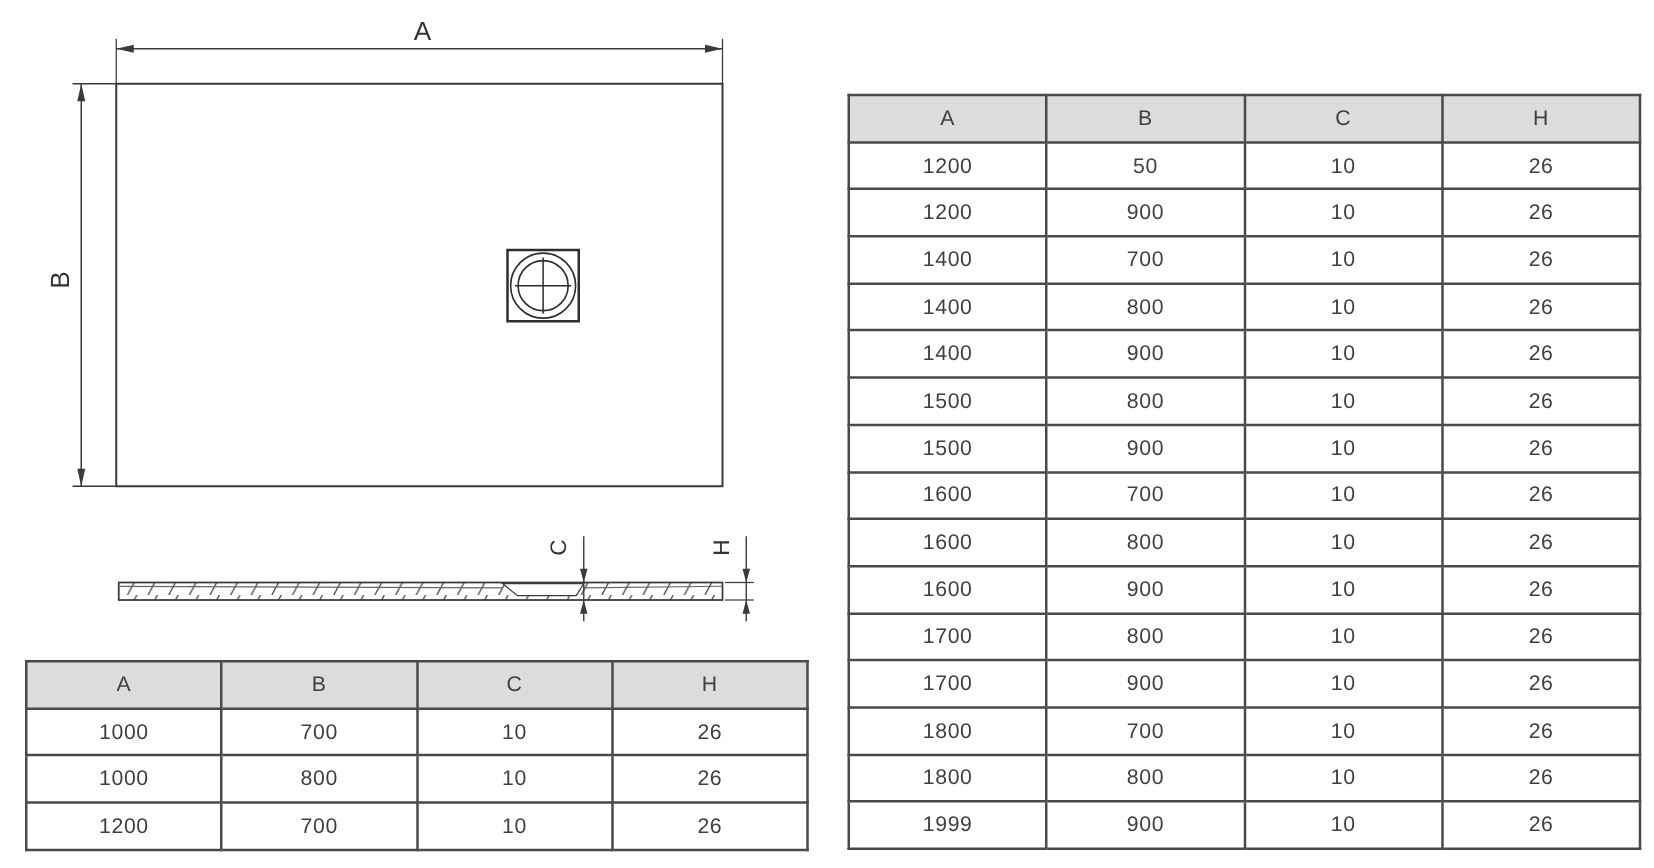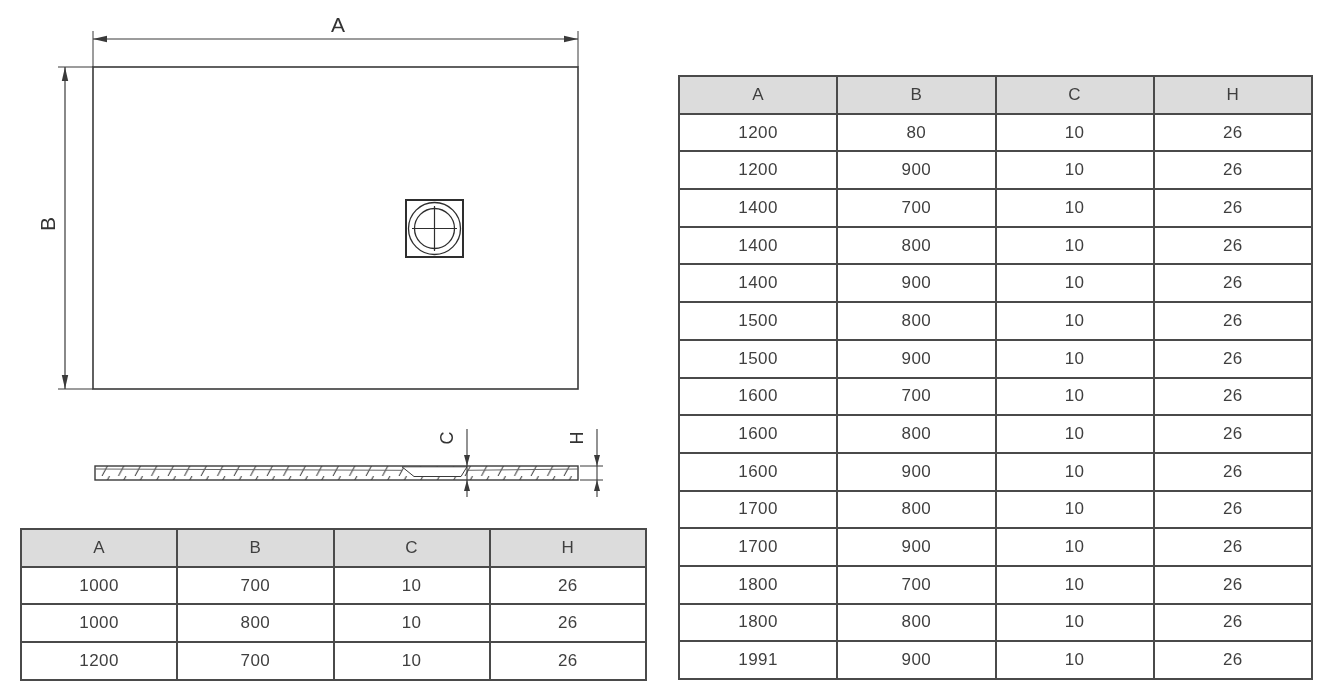--- a/index.html
+++ b/index.html
@@ -144,21 +144,21 @@
         <tr>
           <th>A</th>
           <th>B</th>
           <th>C</th>
           <th>H</th>
         </tr>
       </thead>
       <tbody>
           <tr>
             <td>1200</td>
-            <td>80</td>
+            <td>50</td>
             <td>10</td>
             <td>26</td>
           </tr>
           <tr>
             <td>1200</td>
             <td>900</td>
             <td>10</td>
             <td>26</td>
           </tr>
           <tr>
@@ -227,21 +227,21 @@
             <td>10</td>
             <td>26</td>
           </tr>
           <tr>
             <td>1800</td>
             <td>800</td>
             <td>10</td>
             <td>26</td>
           </tr>
           <tr>
-            <td>1991</td>
+            <td>1999</td>
             <td>900</td>
             <td>10</td>
             <td>26</td>
           </tr>
         </tbody>
     </table>
   </div>
 
 </div>
 

